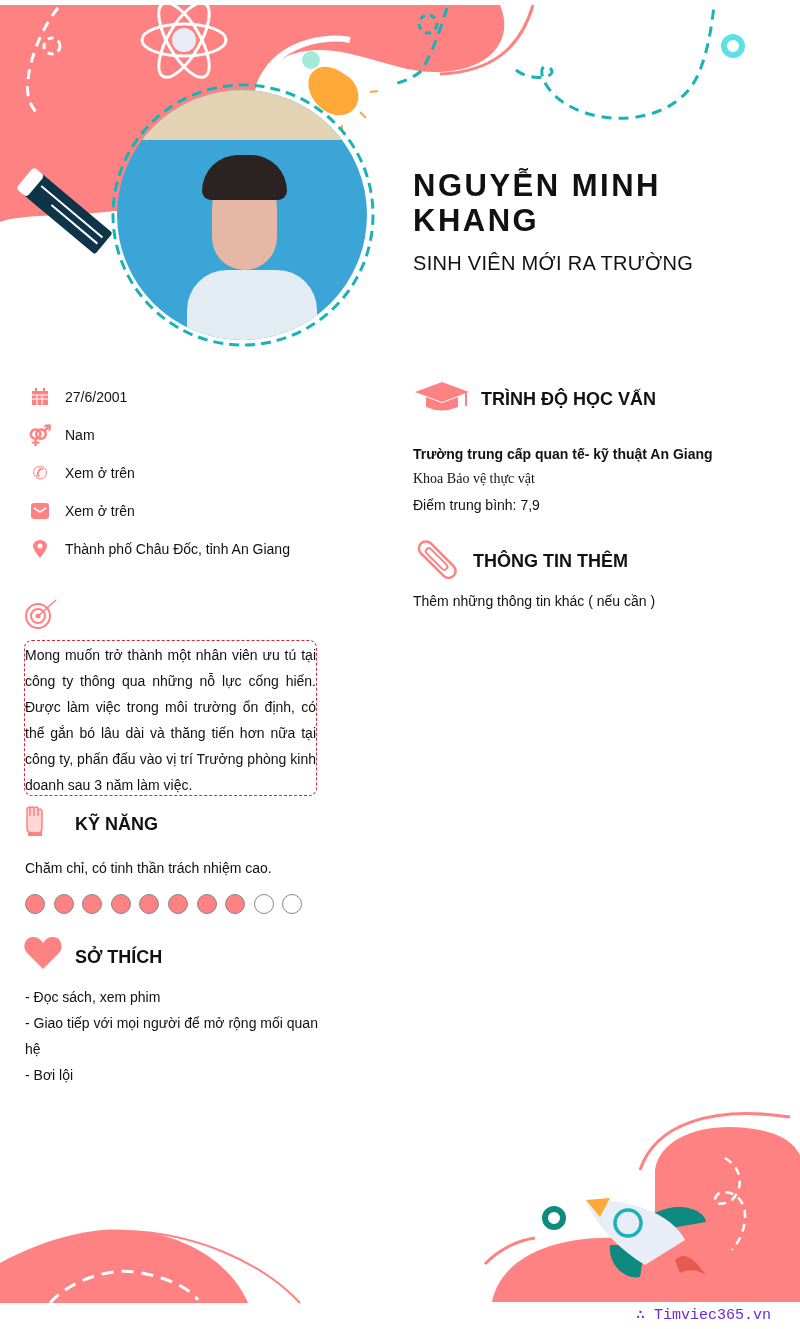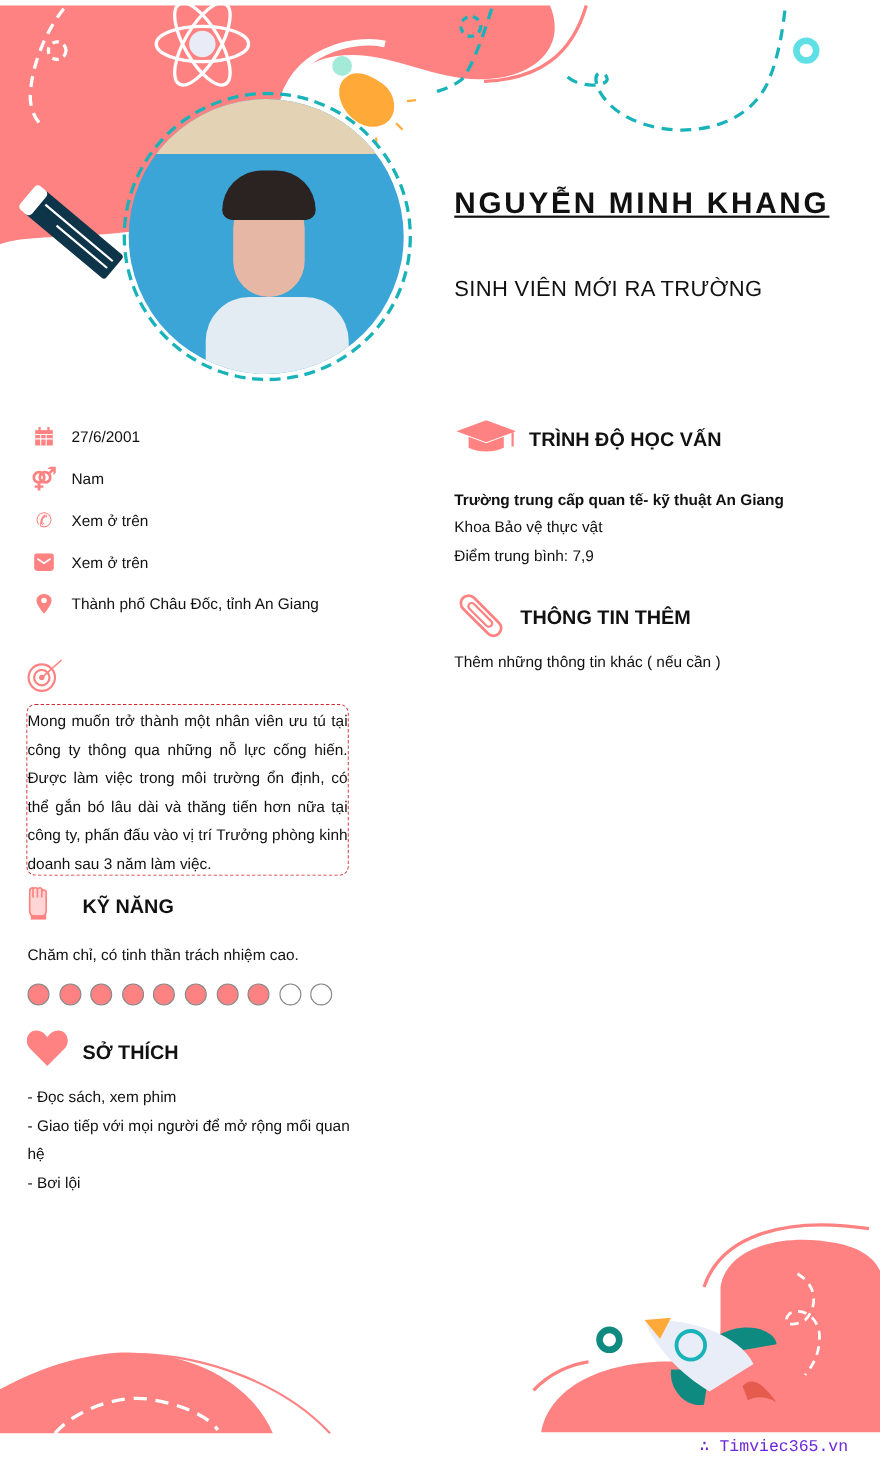--- a/index.html
+++ b/index.html
@@ -1,19 +1,19 @@
 <!DOCTYPE html>
 <html><head>
 <meta charset="utf-8">
 <style>
   html, body { margin:0; padding:0; background:#fff; }
   body { width:800px; height:1329px; position:relative; overflow:hidden; font-family:"Liberation Sans", sans-serif; color:#111; }
   .abs { position:absolute; }
   .deco { position:absolute; left:0; top:0; }
-  .name { left:413px; top:168px; font-size:27px; font-weight:700; letter-spacing:2.5px; line-height:35px; width:360px;text-decoration:underline; }
+  .name { left:413px; top:168px; font-size:31px; font-weight:700; letter-spacing:2.5px; line-height:35px; width:360px; }
   .title { left:413px; top:252px; font-size:20px; letter-spacing:0.3px; }
   .info-row { position:absolute; left:30px; height:24px; display:flex; align-items:center; font-size:14px; }
   .info-row .ic { width:20px; height:20px; display:flex; align-items:center; justify-content:center; margin-right:15px; }
   .sec-h { position:absolute; font-size:18px; font-weight:700; display:flex; align-items:center; }
   .body-txt { position:absolute; font-size:14px; line-height:26px; }
   .objective { position:absolute; left:24px; top:640px; width:293px; height:156px; border:1px dashed #d0282e; border-radius:8px; font-size:14px; line-height:26px; text-align:justify; padding:1px 0 0 0; box-sizing:border-box; }
   .dots { position:absolute; left:25px; top:894px; display:flex; gap:8.6px; }
   .dot { width:20px; height:20px; border-radius:50%; border:1px solid #888; box-sizing:border-box; background:#ff8282; }
   .dot.off { background:#fff; }
   .watermark { position:absolute; left:636px; top:1305px; font-family:"Liberation Mono", monospace; font-size:15px; color:#6d28d9; }
@@ -157,21 +157,21 @@
 
 <div class="sec-h" style="left:414px;top:380px;">
   <span style="width:67px;"><svg width="56" height="34">
         <path d="M28 2 L55 12 L28 22 L1 12 Z" fill="#ff8282"></path>
         <path d="M12 17 L12 27 Q28 34 44 27 L44 17 L28 23 Z" fill="#ff8282"></path>
         <line x1="52" y1="13" x2="52" y2="26" stroke="#ff8282" stroke-width="2"></line>
       </svg></span>
   <span>TRÌNH ĐỘ HỌC VẤN</span>
 </div>
 <div class="body-txt" style="left:413px;top:441px;font-weight:700;">Trường trung cấp quan tế- kỹ thuật An Giang</div>
-<div class="body-txt" style="left:413px;top:466px;">Khoa Bảo vệ thực vật</div>
+<div class="body-txt" style="left:413px;top:466px;font-family:Liberation Serif, serif;">Khoa Bảo vệ thực vật</div>
 <div class="body-txt" style="left:413px;top:492px;">Điểm trung bình: 7,9</div>
 
 <div class="sec-h" style="left:416px;top:538px;">
   <span style="width:57px;"><svg width="44" height="42">
         <g transform="rotate(-45 22 21)">
           <rect x="14" y="-2" width="14" height="46" rx="7" stroke="#ff8282" stroke-width="2.5" fill="none"></rect>
           <rect x="18" y="6" width="6" height="28" rx="3" stroke="#ff8282" stroke-width="2" fill="none"></rect>
         </g>
       </svg></span>
   <span>THÔNG TIN THÊM</span>

